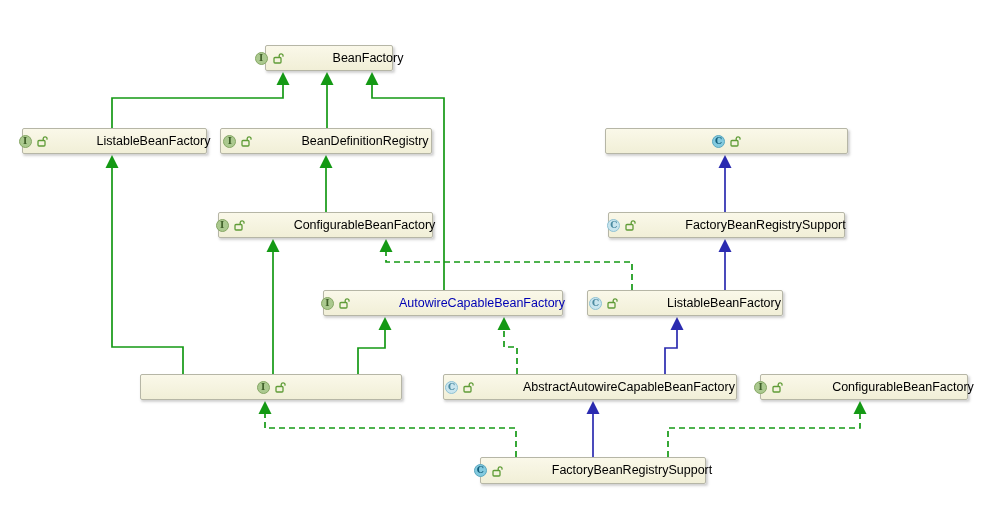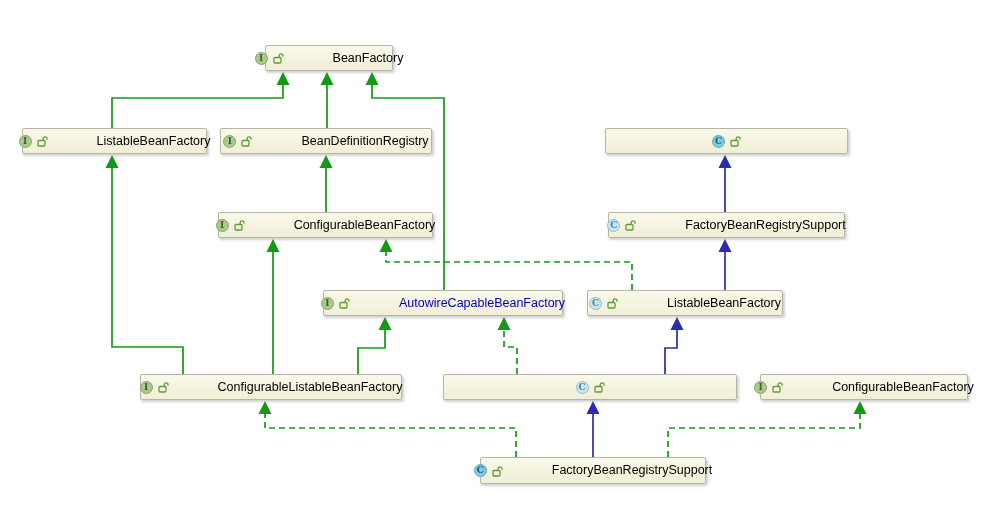--- a/index.html
+++ b/index.html
@@ -126,28 +126,28 @@
           <path d="M6.2 5 L6.2 3.4 A2 2 0 0 1 10 3.1 L10 4.2" fill="none" stroke="#5f9c37" stroke-width="1.3" stroke-linecap="round"></path>
         </svg>
         <span class="node-label">ListableBeanFactory</span>
       </div>
       <div class="node" style="left: 140px; top: 374px; width: 262px; height: 26px;">
         <span class="badge interface">I</span>
         <svg class="lock" width="11" height="12" viewBox="0 0 11 12">
           <rect x="1" y="5.5" width="7" height="5.5" rx="1" fill="none" stroke="#5f9c37" stroke-width="1.3"></rect>
           <path d="M6.2 5 L6.2 3.4 A2 2 0 0 1 10 3.1 L10 4.2" fill="none" stroke="#5f9c37" stroke-width="1.3" stroke-linecap="round"></path>
         </svg>
-        <span class="node-label">ConfigurableListableBeanFactory</span>
       </div>
       <div class="node" style="left: 443px; top: 374px; width: 294px; height: 26px;">
         <span class="badge abstract-class">C</span>
         <svg class="lock" width="11" height="12" viewBox="0 0 11 12">
           <rect x="1" y="5.5" width="7" height="5.5" rx="1" fill="none" stroke="#5f9c37" stroke-width="1.3"></rect>
           <path d="M6.2 5 L6.2 3.4 A2 2 0 0 1 10 3.1 L10 4.2" fill="none" stroke="#5f9c37" stroke-width="1.3" stroke-linecap="round"></path>
         </svg>
+        <span class="node-label">AbstractAutowireCapableBeanFactory</span>
       </div>
       <div class="node" style="left: 760px; top: 374px; width: 208px; height: 26px;">
         <span class="badge interface">I</span>
         <svg class="lock" width="11" height="12" viewBox="0 0 11 12">
           <rect x="1" y="5.5" width="7" height="5.5" rx="1" fill="none" stroke="#5f9c37" stroke-width="1.3"></rect>
           <path d="M6.2 5 L6.2 3.4 A2 2 0 0 1 10 3.1 L10 4.2" fill="none" stroke="#5f9c37" stroke-width="1.3" stroke-linecap="round"></path>
         </svg>
         <span class="node-label">ConfigurableBeanFactory</span>
       </div>
       <div class="node" style="left: 480px; top: 457px; width: 226px; height: 27px;">

